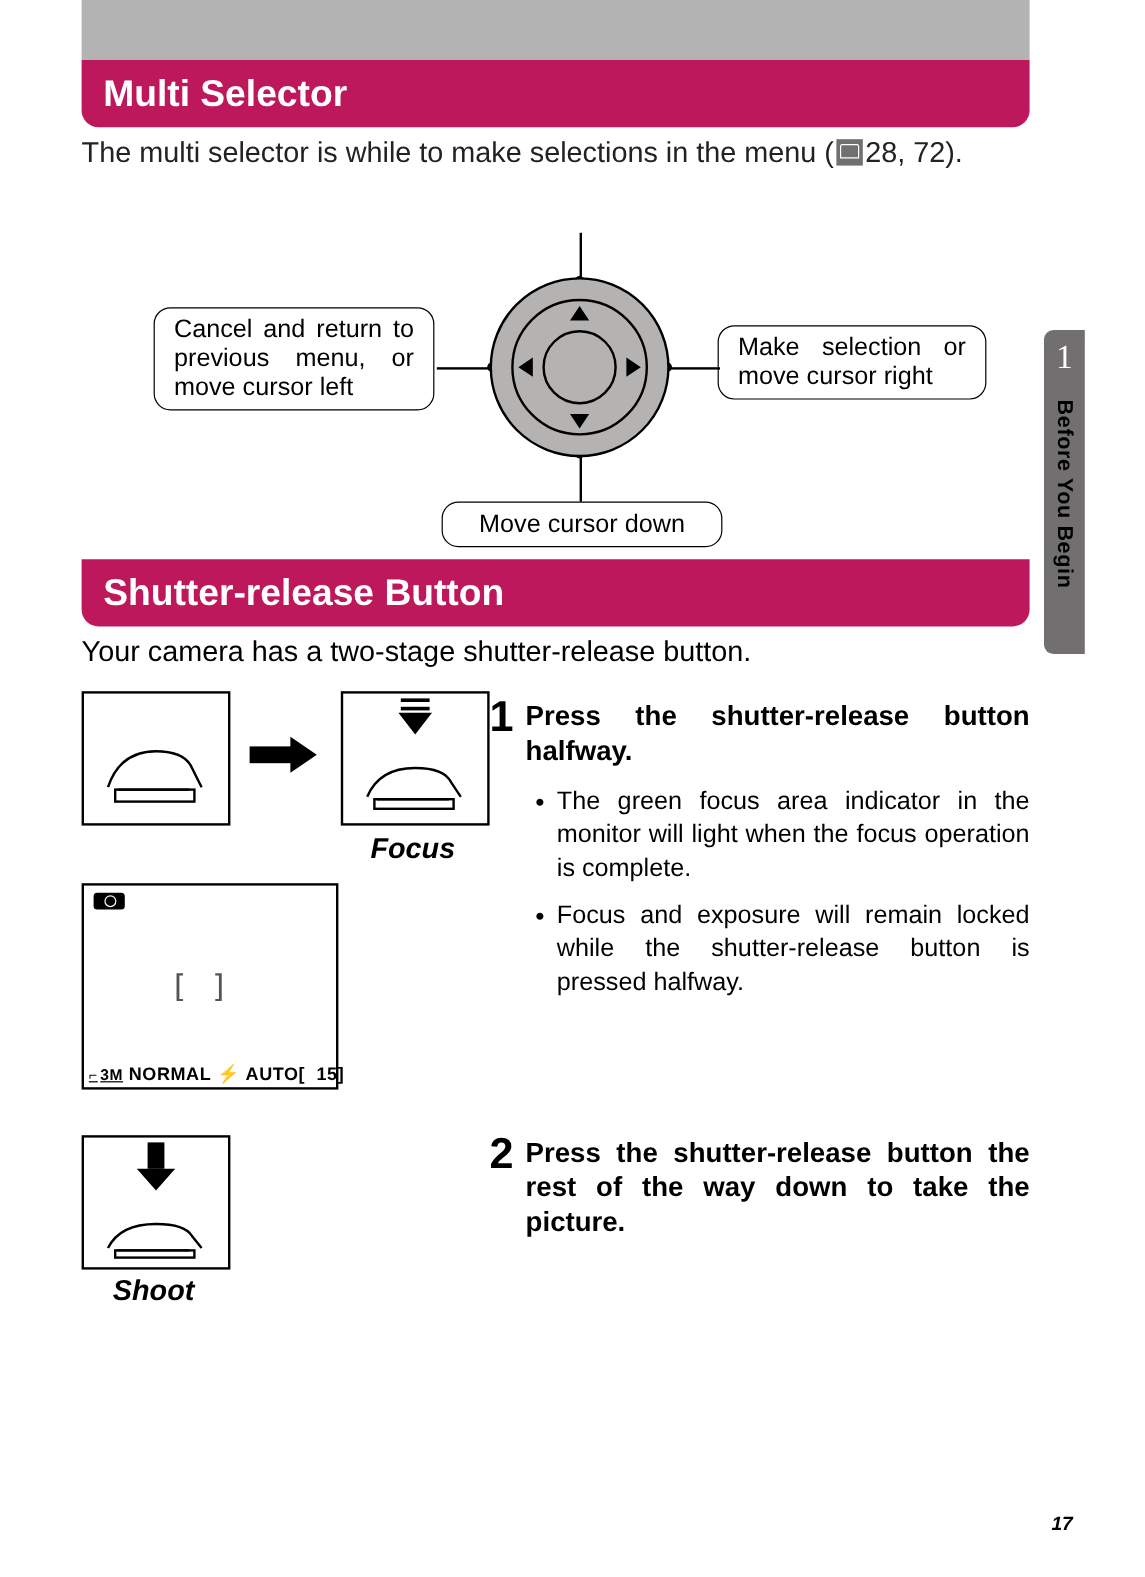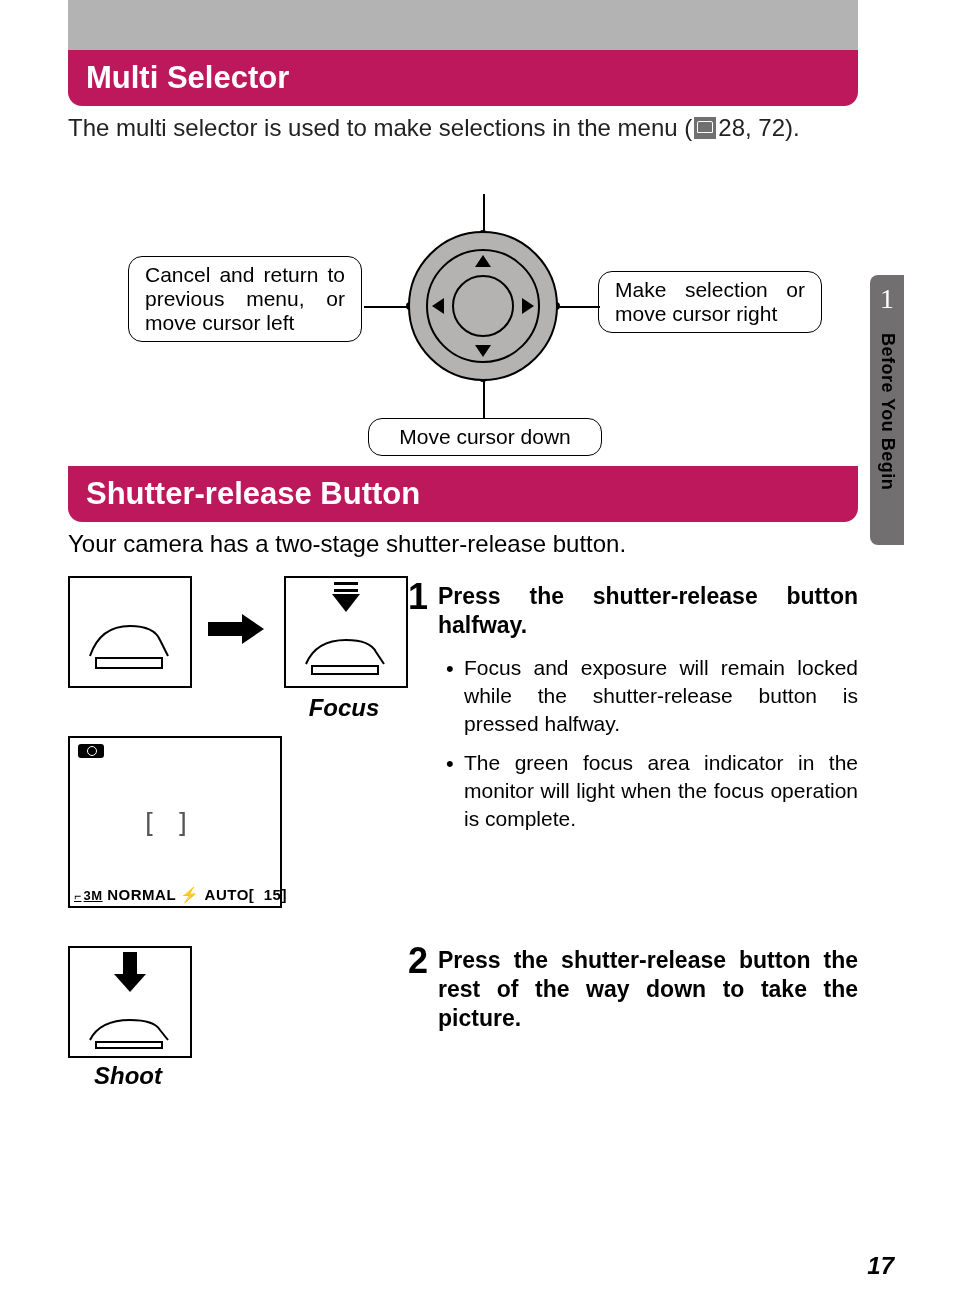--- a/index.html
+++ b/index.html
@@ -250,38 +250,38 @@
     content: "•";
     position: absolute;
     left: -4px;
     top: 0;
     font-size: 22px;
   }
   .page-num {
     position: absolute;
     right: 60px;
     bottom: 34px;
-    font-size: 24px;
+    font-size: 16px;
     font-style: italic;
     font-weight: bold;
   }
 </style>
 </head>
 <body>
 
 <div class="top-bar"></div>
 
 <div class="side-tab">
   <div class="num">1</div>
   <div class="label">Before You Begin</div>
 </div>
 
 <div class="section-header first">Multi Selector</div>
 <div class="intro">
-  <span>The multi selector is used to make selections in the menu (</span><span class="book-icon"></span><span>28, 72).</span>
+  <span>The multi selector is while to make selections in the menu (</span><span class="book-icon"></span><span>28, 72).</span>
 </div>
 
 <div class="ms-diagram">
 
   <div class="leader" style="left:415px; top:38px; width:2px; height:40px;"></div>
   <div class="dot" style="left:411px; top:74px;"></div>
 
   <div class="ms-label" style="left:300px; top:262px; width:200px;">Move cursor down</div>
   <div class="leader" style="left:415px; top:222px; width:2px; height:40px;"></div>
   <div class="dot" style="left:411px; top:218px;"></div>
@@ -354,22 +354,22 @@
       <path d="M20 92 q10 -20 40 -20 q24 0 30 10 l8 10 M28 94 h60" stroke="#000" stroke-width="2" fill="none"></path>
       <rect x="26" y="94" width="66" height="6" fill="none" stroke="#000" stroke-width="2"></rect>
     </svg>
   </div>
   <div class="caption" style="left:0; top:486px; width:120px;">Shoot</div>
 
   <div class="step" style="top:6px;">
     <div class="step-num">1</div>
     <div class="step-title">Press the shutter-release button halfway.</div>
     <ul>
+      <li>The green focus area indicator in the monitor will light when the focus operation is complete.</li>
       <li>Focus and exposure will remain locked while the shutter-release button is pressed halfway.</li>
-      <li>The green focus area indicator in the monitor will light when the focus operation is complete.</li>
     </ul>
   </div>
 
   <div class="step" style="top:370px;">
     <div class="step-num">2</div>
     <div class="step-title">Press the shutter-release button the rest of the way down to take the picture.</div>
   </div>
 </div>
 
 <div class="page-num">17</div>

